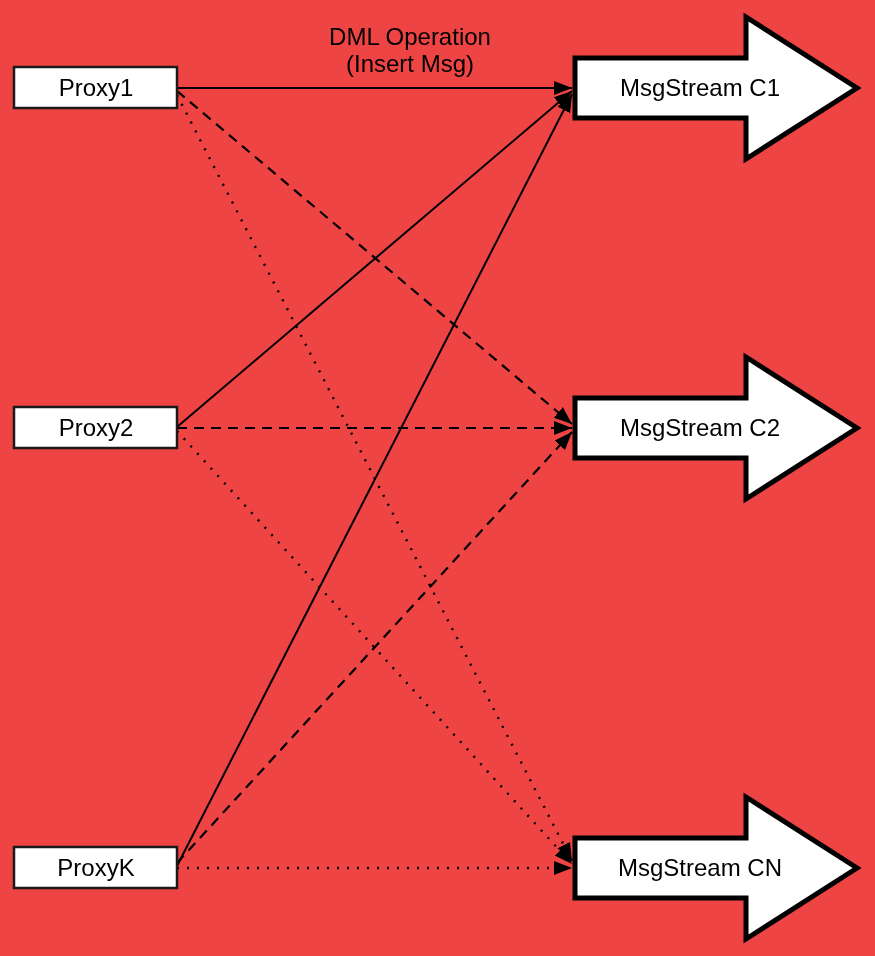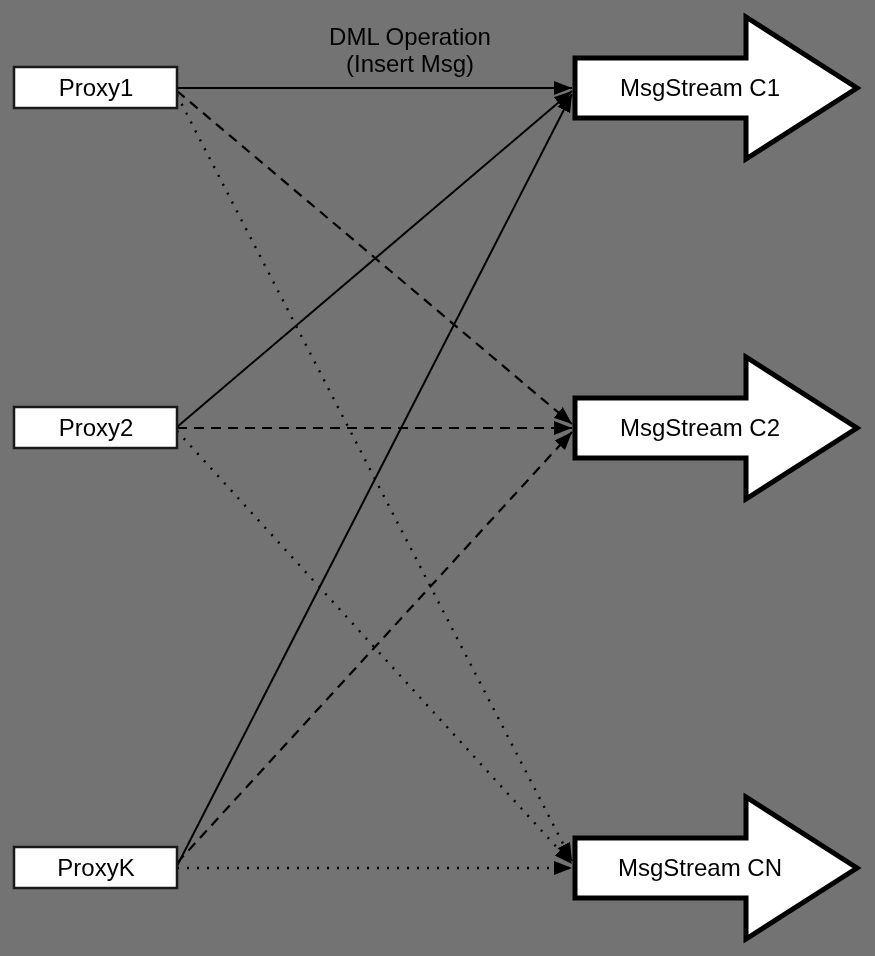--- a/index.html
+++ b/index.html
@@ -5,21 +5,21 @@
   html, body {
     margin: 0;
     padding: 0;
     background: #ffffff;
     font-family: "Liberation Sans", sans-serif;
   }
   .canvas {
     position: relative;
     width: 875px;
     height: 956px;
-    background: #737373;
+    background: #ef4444;
     overflow: hidden;
   }
   svg text {
     font-family: "Liberation Sans", sans-serif;
     fill: #000000;
   }
   .node-label { font-size: 24px; }
   .stream-label { font-size: 24px; }
   .annotation-label { font-size: 24px; }
   .edge { fill: none; stroke: #000000; }

